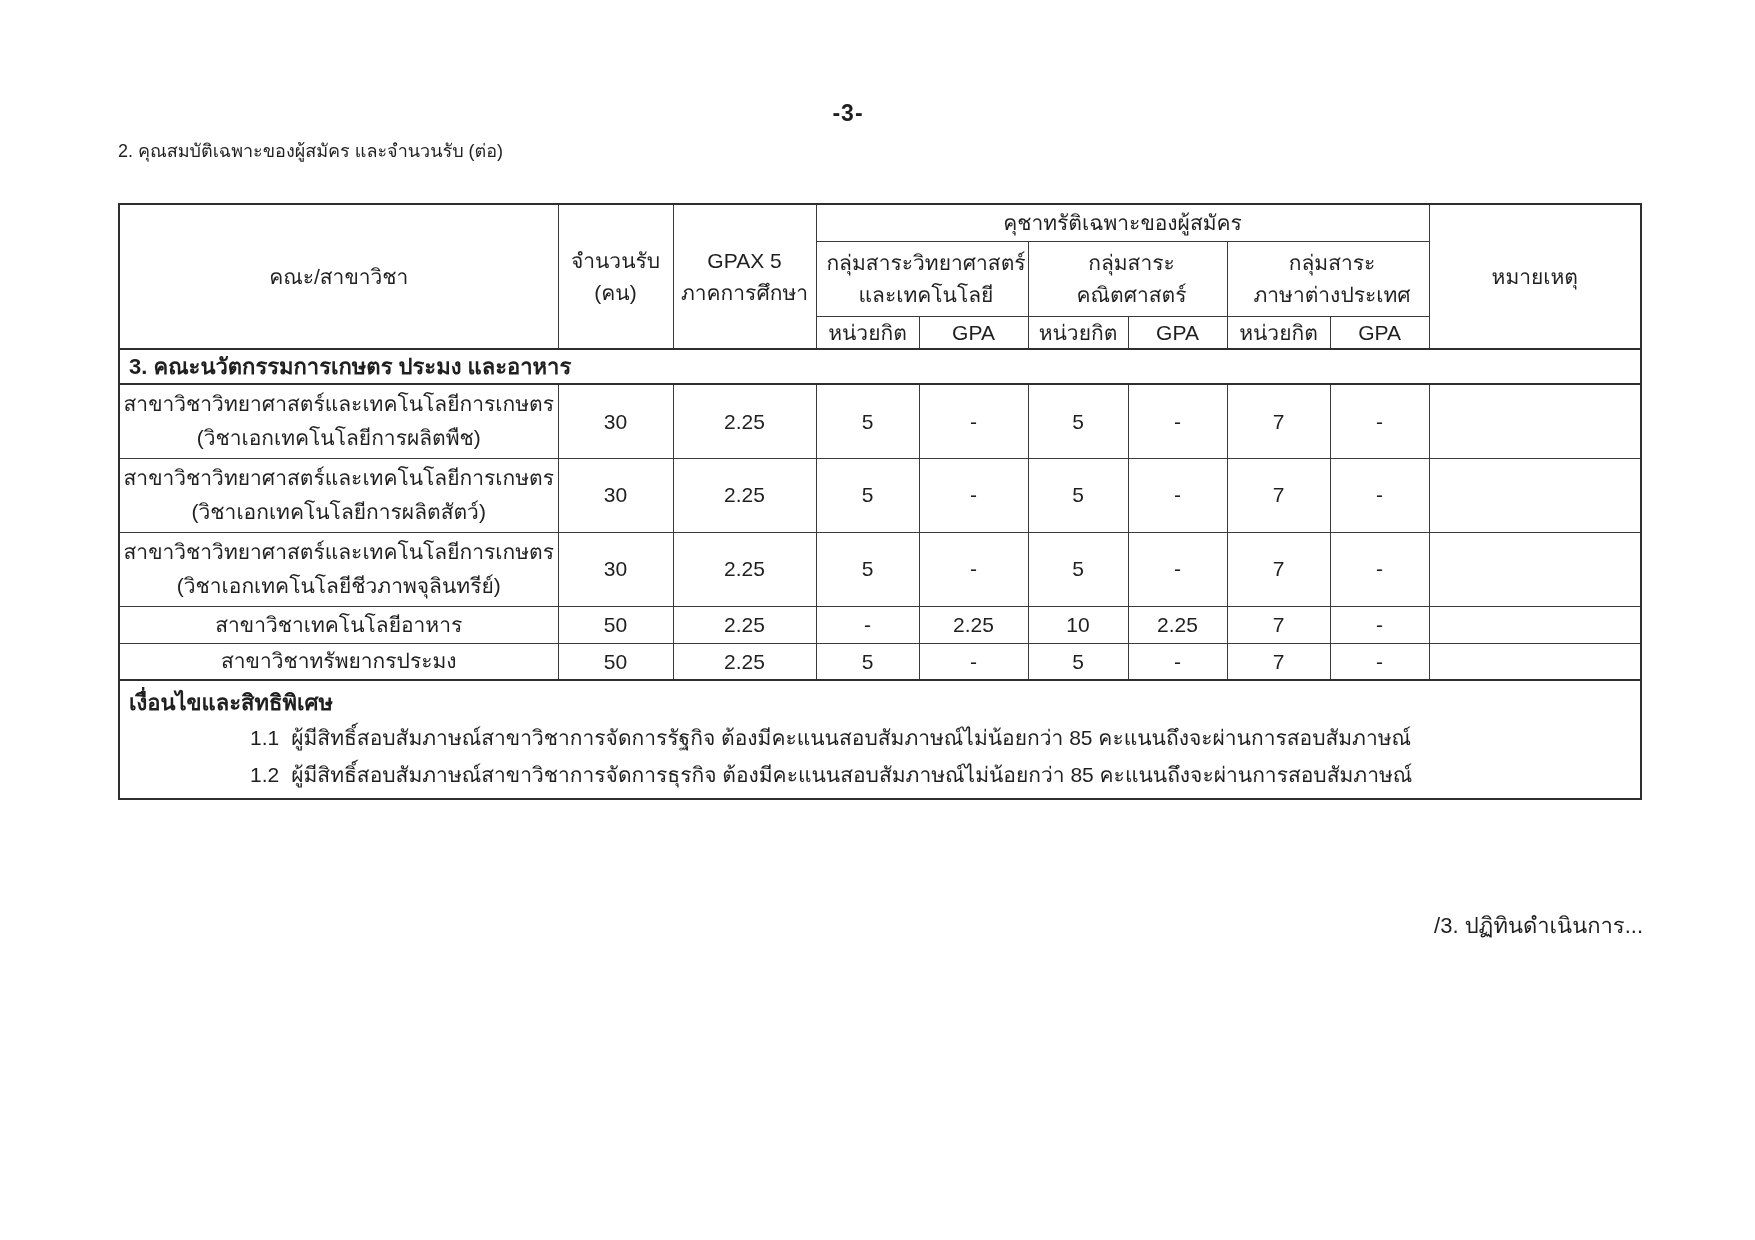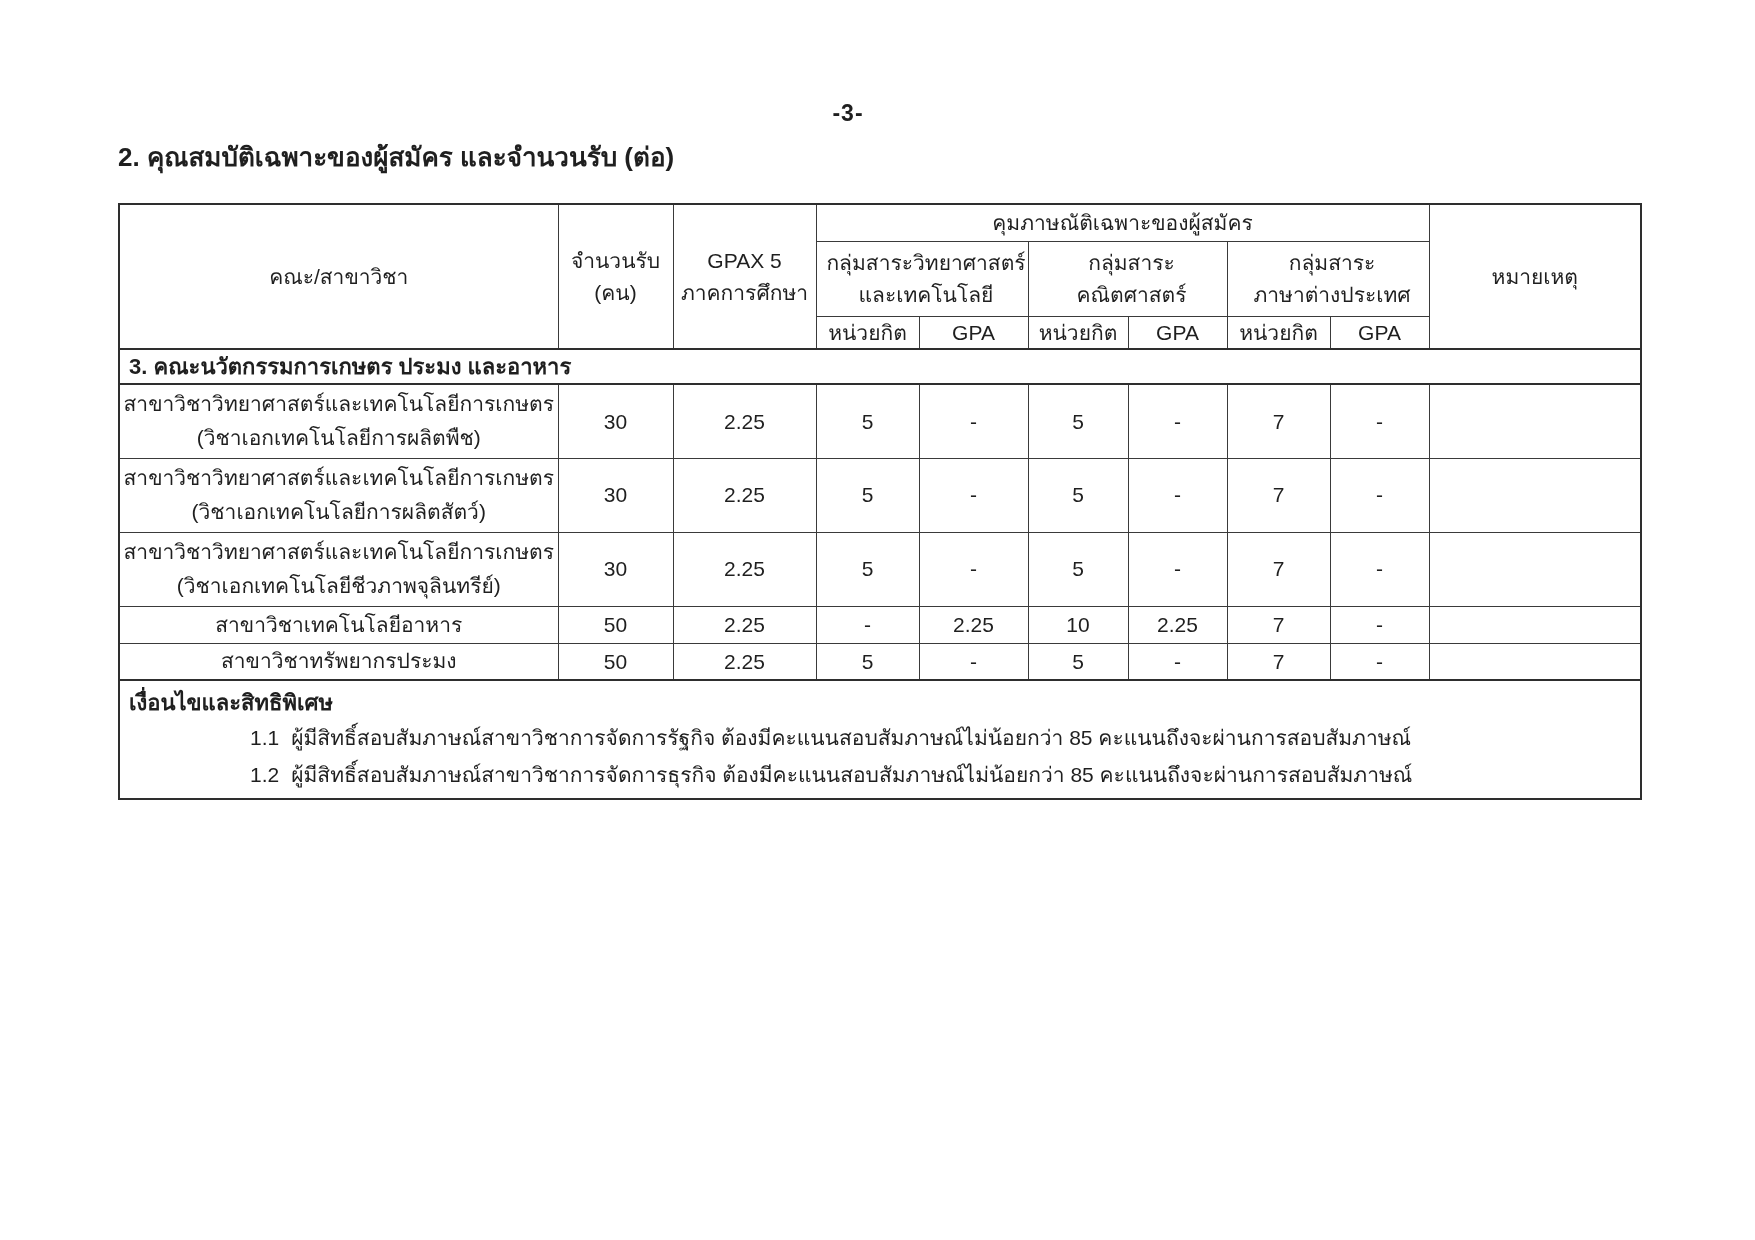--- a/index.html
+++ b/index.html
@@ -20,22 +20,22 @@
     width: 120px;
     text-align: center;
     font-size: 23px;
     font-weight: 600;
     letter-spacing: 1px;
   }
   .doc-heading {
     position: absolute;
     top: 136px;
     left: 118px;
-    font-size: 26px;
-    font-weight: 700;
+    font-size: 18px;
+    font-weight: 400;
   }
   table.main-table {
     position: absolute;
     top: 203px;
     left: 118px;
     width: 1522px;
     border-collapse: collapse;
     table-layout: fixed;
     font-size: 21px;
     color: #1f1f1f;
@@ -113,21 +113,21 @@
       <tr class="hdr-span">
         <th class="col-name" rowspan="3">คณะ/สาขาวิชา</th>
         <th rowspan="3">
           <div>จำนวนรับ</div>
           <div>(คน)</div>
         </th>
         <th rowspan="3">
           <div>GPAX 5</div>
           <div>ภาคการศึกษา</div>
         </th>
-        <th colspan="6">คุมภาษณัติเฉพาะของผู้สมัคร</th>
+        <th colspan="6">คุชาทรัติเฉพาะของผู้สมัคร</th>
         <th rowspan="3">หมายเหตุ</th>
       </tr>
       <tr class="hdr-groups">
         <th colspan="2">
           <div>กลุ่มสาระวิทยาศาสตร์</div>
           <div>และเทคโนโลยี</div>
         </th>
         <th colspan="2">
           <div>กลุ่มสาระ</div>
           <div>คณิตศาสตร์</div>
@@ -236,14 +236,15 @@
             <span class="cond-no">1.1</span><span>ผู้มีสิทธิ์สอบสัมภาษณ์สาขาวิชาการจัดการรัฐกิจ ต้องมีคะแนนสอบสัมภาษณ์ไม่น้อยกว่า 85 คะแนนถึงจะผ่านการสอบสัมภาษณ์</span>
           </div>
           <div class="cond-item">
             <span class="cond-no">1.2</span><span>ผู้มีสิทธิ์สอบสัมภาษณ์สาขาวิชาการจัดการธุรกิจ ต้องมีคะแนนสอบสัมภาษณ์ไม่น้อยกว่า 85 คะแนนถึงจะผ่านการสอบสัมภาษณ์</span>
           </div>
         </td>
       </tr>
     </tbody>
   </table>
 
+  <div class="continuation-note">/3. ปฏิทินดำเนินการ...</div>
 
 </div>
 
 </body></html>

